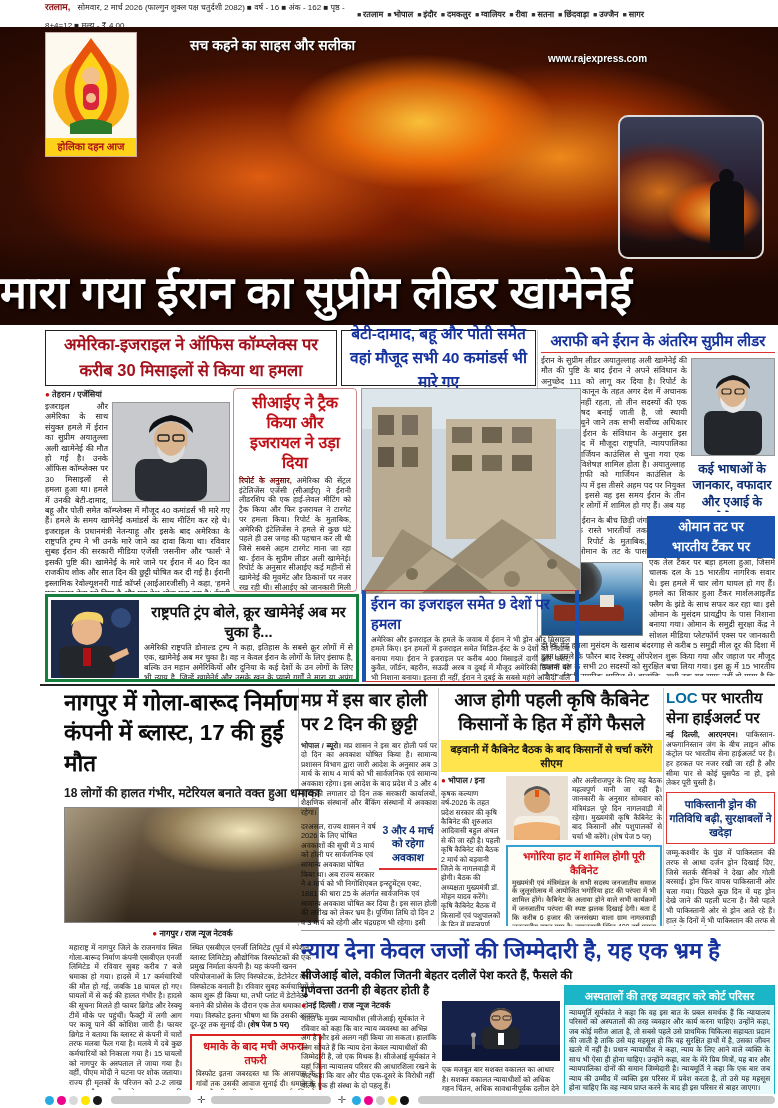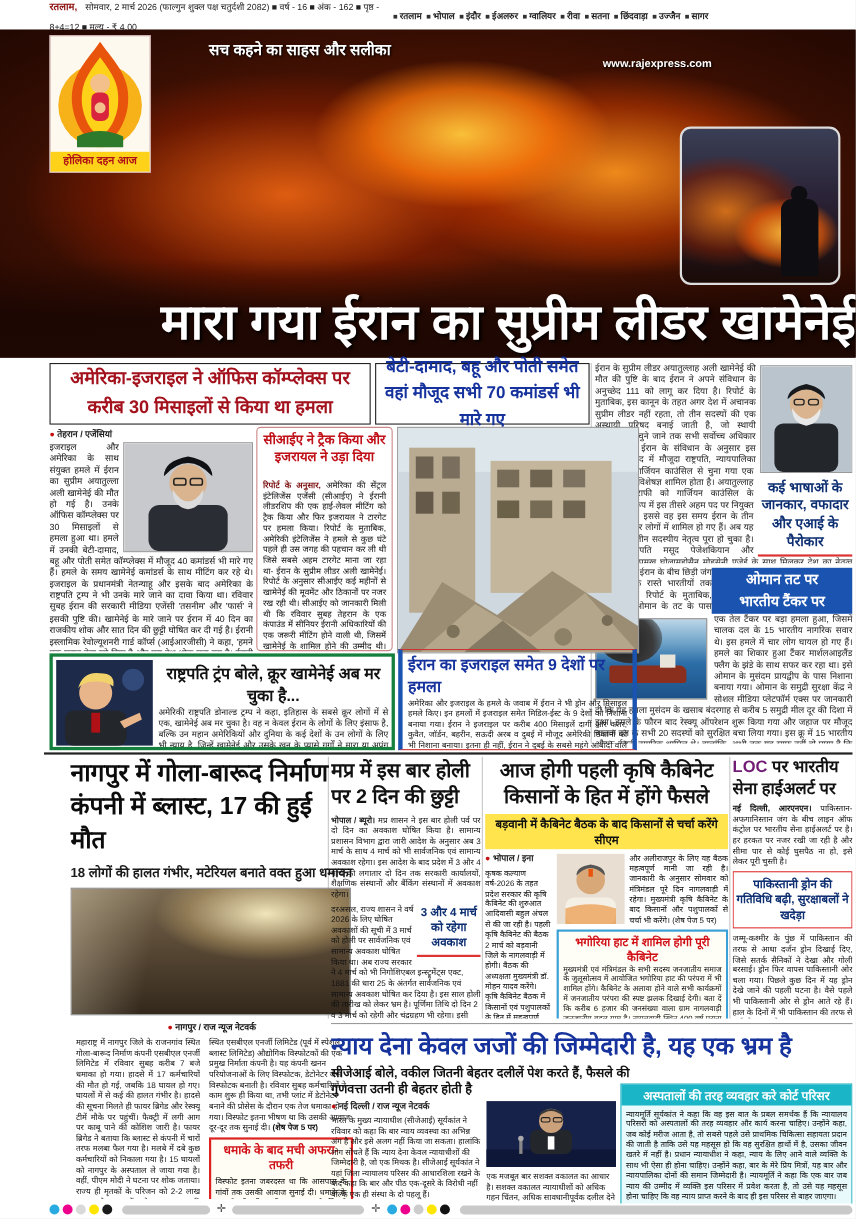--- a/index.html
+++ b/index.html
@@ -36,21 +36,21 @@
      letter-spacing:1px;z-index:3;text-shadow:2px 3px 4px rgba(0,0,0,.8);line-height:1.05;}
   .website{position:absolute;left:548px;top:26px;color:#fff;font-size:10px;font-weight:bold;z-index:4;text-shadow:1px 1px 2px #000;}
   .inset-photo{position:absolute;left:618px;top:88px;width:142px;height:140px;border:2px solid #ddd;border-radius:10px;z-index:4;
      background:
        radial-gradient(ellipse 60px 40px at 95px 95px, rgba(255,190,60,.95), rgba(230,90,10,.7) 55%, rgba(0,0,0,0) 80%),
        radial-gradient(ellipse 90px 60px at 40px 75px, rgba(250,130,20,.8), rgba(120,30,5,.6) 60%, rgba(0,0,0,0) 85%),
        linear-gradient(to bottom,#3a3f55 0%,#2a2236 45%,#190a06 100%);}
   .inset-photo .silhouette{position:absolute;right:18px;bottom:6px;width:34px;height:70px;background:#0d0d12;
      border-radius:10px 10px 2px 2px;}
   .inset-photo .silhouette::before{content:"";position:absolute;left:9px;top:-12px;width:15px;height:15px;border-radius:50%;background:#0d0d12;}
-  .main-headline{position:absolute;left:0;bottom:4px;width:100%;text-align:right;color:#fff;font-size:45px;
+  .main-headline{position:absolute;left:0;bottom:4px;width:100%;text-align:left;color:#fff;font-size:45px;
      font-weight:bold;z-index:5;text-shadow:2px 2px 3px #000;letter-spacing:0;}
 
   
   .subbox{position:absolute;top:330px;height:56px;background:#fff;border:1px solid #222;box-sizing:border-box;
      display:flex;align-items:center;justify-content:center;text-align:center;font-weight:bold;font-size:16.5px;line-height:1.55;padding:0 4px;}
   .subbox1{left:45px;width:292px;color:#a3111c;}
   .subbox2{left:341px;width:195px;color:#16329d;font-size:15.5px;}
 
   
   .col-sep-v{position:absolute;background:#c7c7c7;width:1px;}
@@ -76,21 +76,21 @@
   
   .lead-art{position:absolute;left:45px;top:388px;width:185px;height:204px;}
   .byline{color:#222;font-weight:bold;font-size:8px;margin-bottom:3px;}
   .byline .dot{color:#c41212;}
   .lead-photo{float:right;width:116px;height:98px;margin:0 0 3px 4px;border:1px solid #999;}
   .lead-body{font-size:8px;line-height:1.3;}
 
   
   .cia{position:absolute;left:233px;top:388px;width:124px;height:204px;border:1px solid #c88;
        border-radius:4px;box-sizing:border-box;padding:4px 5px;}
-  .cia-hl{color:#c01118;font-weight:bold;font-size:12px;text-align:center;line-height:1.25;margin-bottom:14px;}
+  .cia-hl{color:#c01118;font-weight:bold;font-size:16px;text-align:center;line-height:1.25;margin-bottom:3px;}
   .cia-body{font-size:7.6px;line-height:1.28;}
   .cia-body b{color:#7a1010;}
 
   
   .rubble{position:absolute;left:361px;top:388px;width:218px;height:204px;border:1px solid #999;}
 
   
   .trump{position:absolute;left:45px;top:594px;width:314px;height:88px;border:3px solid #15803d;box-sizing:border-box;padding:3px;}
   .trump-photo{float:left;width:88px;height:78px;margin:0 5px 1px 0;}
   .trump-hl{font-size:14.5px;font-weight:bold;text-align:center;margin:1px 0 2px;}
@@ -137,21 +137,21 @@
   .cab-right{position:absolute;left:65px;top:0;width:156px;height:158px;}
   .cab-photo{float:left;width:62px;height:64px;margin:0 4px 2px 0;}
   .cab-rtext{font-size:7.2px;line-height:1.3;}
   .cab-box{clear:both;margin-top:3px;border:2px solid #3aa0d8;background:#fffef6;padding:2px 4px;box-sizing:border-box;height:84px;overflow:hidden;}
   .cab-box-hl{color:#d11118;font-weight:bold;font-size:10.5px;text-align:center;margin-bottom:2px;}
   .cab-box-body{font-size:7px;line-height:1.26;}
 
   
   .loc{position:absolute;left:666px;top:688px;width:109px;height:238px;}
   .loc-hl{font-size:15px;font-weight:bold;line-height:1.3;}
-  .loc-hl .red{color:#701a75;}
+  .loc-hl .red{color:#0369a1;}
   .loc-body{font-size:7.4px;line-height:1.3;margin-top:3px;}
   .loc-quote{margin:4px 0;border:1px solid #d33;color:#0e2f72;font-weight:bold;font-size:10.5px;
      text-align:center;line-height:1.35;padding:4px 2px;}
 
   
   .cji{position:absolute;left:301px;top:930px;width:474px;height:164px;border-top:1px solid #999;padding-top:3px;box-sizing:border-box;}
   .cji-hl{color:#16329d;font-size:22px;font-weight:bold;}
   .cji-sub{font-size:11.5px;font-weight:bold;margin-top:3px;width:300px;}
   .cji-cols{position:relative;margin-top:4px;height:112px;}
   .cji-c1{position:absolute;left:0;top:0;width:136px;height:112px;font-size:7.3px;line-height:1.3;}
@@ -172,21 +172,21 @@
 </head>
 <body>
 
 <div class="page">
 
   <div class="topbar">
     <div>
       <span class="edition">रतलाम,</span>
       <span class="issue">सोमवार, 2 मार्च 2026 (फाल्गुन शुक्ल पक्ष चतुर्दशी 2082) ■ वर्ष - 16 ■ अंक - 162 ■ पृष्ठ - 8+4=12 ■ मूल्य - ₹ 4.00</span>
     </div>
-    <div class="cities"><span class="city">रतलाम</span><span class="city">भोपाल</span><span class="city">इंदौर</span><span class="city">ईअलरुर</span><span class="city">ग्वालियर</span><span class="city">रीवा</span><span class="city">सतना</span><span class="city">छिंदवाड़ा</span><span class="city">उज्जैन</span><span class="city">सागर</span></div>
+    <div class="cities"><span class="city">रतलाम</span><span class="city">भोपाल</span><span class="city">इंदौर</span><span class="city">दमकलुर</span><span class="city">ग्वालियर</span><span class="city">रीवा</span><span class="city">सतना</span><span class="city">छिंदवाड़ा</span><span class="city">उज्जैन</span><span class="city">सागर</span></div>
   </div>
 
   <div class="masthead">
     <div class="logo-box">
       <svg class="logo-art" viewBox="0 0 82 98">
         <ellipse cx="41" cy="60" rx="38" ry="38" fill="#f7b21a"></ellipse>
         <path d="M41 2 C55 22 70 34 66 62 C62 84 50 94 41 96 C32 94 20 84 16 62 C12 34 27 22 41 2 Z" fill="#e8540c"></path>
         <path d="M41 16 C51 30 60 40 57 62 C54 78 46 86 41 88 C36 86 28 78 25 62 C22 40 31 30 41 16 Z" fill="#ffd21a"></path>
         <circle cx="41" cy="40" r="9" fill="#f3c08c"></circle>
         <rect x="33" y="48" width="16" height="26" rx="6" fill="#d8253d"></rect>
@@ -197,28 +197,29 @@
     </div>
     <div class="tagline">सच कहने का साहस और सलीका</div>
     <div class="website">www.rajexpress.com</div>
     <div class="inset-photo">
       <div class="silhouette"></div>
     </div>
     <div class="main-headline">मारा गया ईरान का सुप्रीम लीडर खामेनेई</div>
   </div>
 
   <div class="subbox subbox1">अमेरिका-इजराइल ने ऑफिस कॉम्प्लेक्स पर करीब 30 मिसाइलों से किया था हमला</div>
-  <div class="subbox subbox2">बेटी-दामाद, बहू और पोती समेत वहां मौजूद सभी 70 कमांडर्स भी मारे गए</div>
+  <div class="subbox subbox2">बेटी-दामाद, बहू और पोती समेत वहां मौजूद सभी 40 कमांडर्स भी मारे गए</div>
 
   <div class="col-sep-v" style="left:537px;top:330px;height:346px;"></div>
   <div class="col-sep-v" style="left:298px;top:688px;height:238px;"></div>
   <div class="col-sep-v" style="left:438px;top:688px;height:238px;"></div>
   <div class="col-sep-v" style="left:663px;top:688px;height:238px;"></div>
 
   <div class="arafi clip">
+    <div class="arafi-hl">अराफी बने ईरान के अंतरिम सुप्रीम लीडर</div>
     <svg class="arafi-photo" viewBox="0 0 82 96" preserveAspectRatio="none">
       <rect width="82" height="96" fill="#b9c4cc"></rect>
       <rect x="12" y="52" width="58" height="44" rx="8" fill="#23262b"></rect>
       <circle cx="41" cy="34" r="15" fill="#d9b48e"></circle>
       <path d="M24 30 Q41 12 58 30 Q58 20 41 16 Q24 20 24 30 Z" fill="#16181c"></path>
       <path d="M28 38 Q41 58 54 38 Q54 52 41 54 Q28 52 28 38 Z" fill="#e8e8e8"></path>
       <rect x="30" y="30" width="9" height="5" rx="2" fill="none" stroke="#222" stroke-width="1.2"></rect>
       <rect x="43" y="30" width="9" height="5" rx="2" fill="none" stroke="#222" stroke-width="1.2"></rect>
     </svg>
     <div class="arafi-quote">कई भाषाओं के जानकार, वफादार और एआई के पैरोकार</div>

